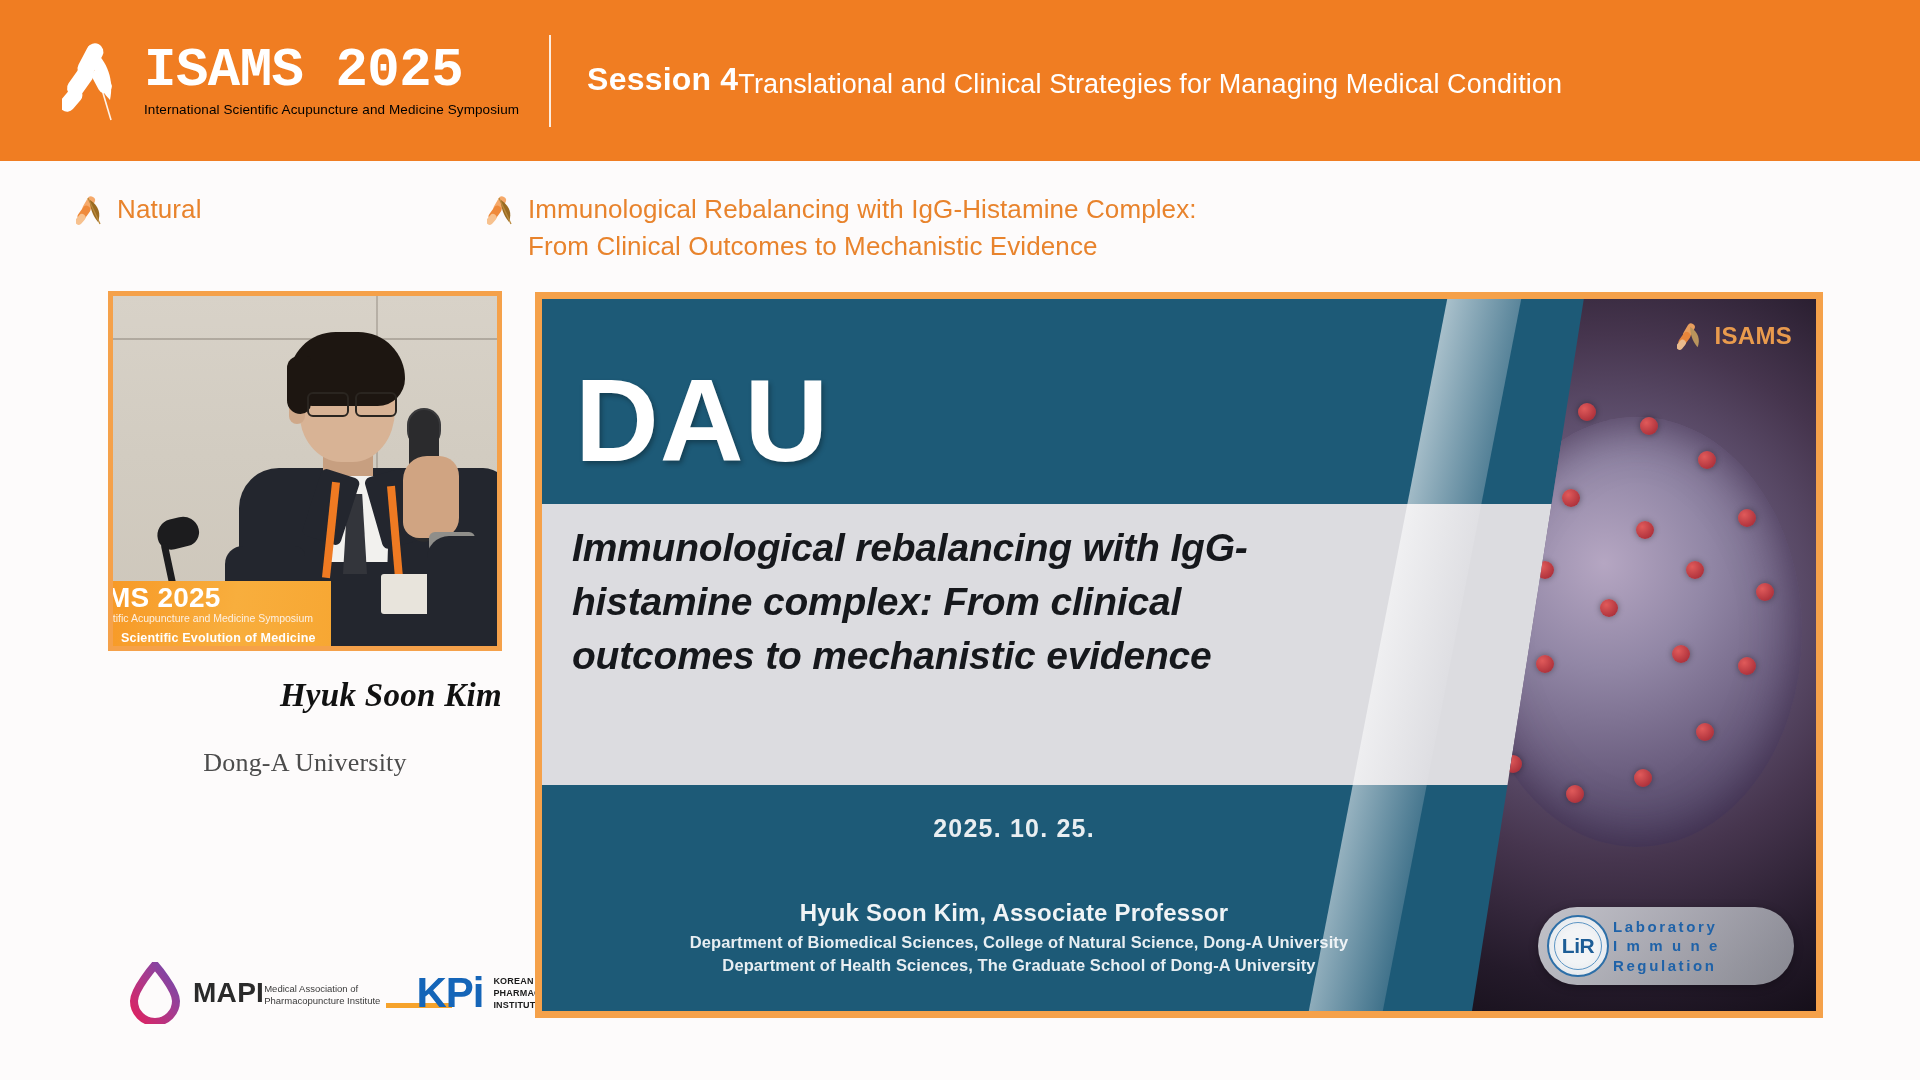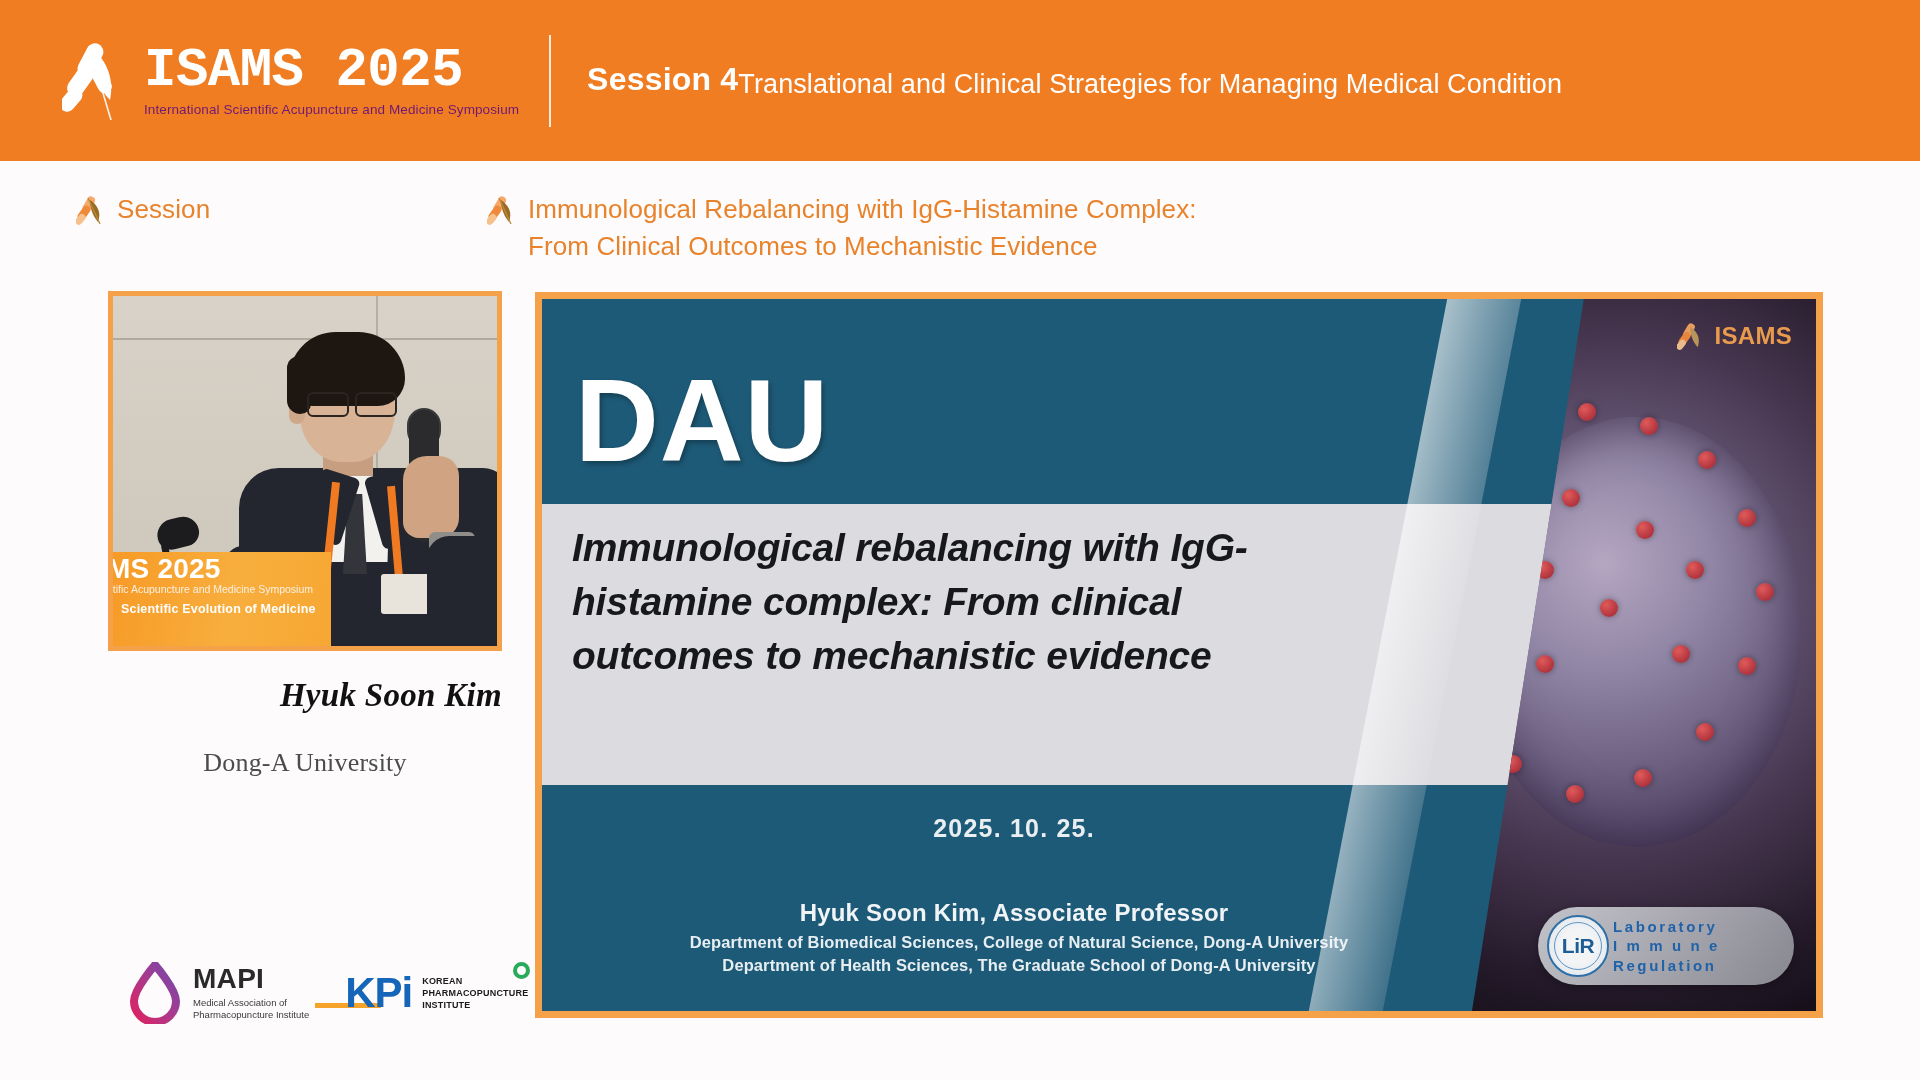--- a/index.html
+++ b/index.html
@@ -23,21 +23,21 @@
   }
   .brand-mark { width: 72px; height: 86px; position: relative; margin-right: 10px; flex: 0 0 auto; }
   .brand-text { display: flex; flex-direction: column; justify-content: center; }
   .brand-title {
     color: #ffffff;
     font-size: 54px; font-weight: 700; letter-spacing: -0.5px;
     line-height: 1.0;
     font-family: Liberation Mono, monospace;
   }
   .brand-sub {
-    color: #701a75;
+    color: #000000;
     font-size: 13.5px; font-weight: 400; letter-spacing: 0.1px;
     margin-top: 4px;
     font-family: "Liberation Sans", sans-serif;
   }
   .hdr-divider {
     width: 2px; height: 92px; background: rgba(255,255,255,0.85);
     margin: 0 36px 0 30px;
   }
   .session-block { display: flex; flex-direction: row; justify-content: center; }
   .session-name {
@@ -105,21 +105,21 @@
   .p-watch { position: absolute; left: 198px; top: 196px; width: 46px; height: 20px; background: #8f8e8a; border-radius: 6px; }
   .p-armR { position: absolute; left: 196px; top: 200px; width: 84px; height: 132px; background: #23262e; border-radius: 22px 10px 0 0; }
   .p-armL { position: absolute; left: -6px; top: 210px; width: 80px; height: 124px; background: #23262e; border-radius: 18px 10px 0 0; }
   .stand-mic { position: absolute; left: 36px; top: 222px; width: 60px; height: 140px; }
   .stand-mic .sm-head { position: absolute; left: 8px; top: 0; width: 42px; height: 30px; background: #1c1c1e; border-radius: 21px 21px 18px 18px; transform: rotate(-14deg); }
   .stand-mic .sm-neck { position: absolute; left: 24px; top: 24px; width: 7px; height: 120px; background: #1c1c1e; transform: rotate(-12deg); border-radius: 4px; }
   .bottle { position: absolute; left: 150px; top: 300px; width: 30px; height: 60px; background: rgba(225,235,240,.8); border-radius: 4px 4px 6px 6px; }
   .bottle-cap { position: absolute; left: 156px; top: 292px; width: 18px; height: 14px; background: #dfe6e9; border-radius: 3px; }
 
   .ms-banner {
-    position: absolute; left: 0px; bottom: 0px; width: 218px; height: 94px;
+    position: absolute; left: 0px; bottom: 0px; width: 218px; height: 65px;
     background: linear-gradient(100deg, #f79a27 0%, #f8ae3d 55%, #f7a733 100%);
     overflow: hidden;
   }
   .ms-title { position: absolute; left: -6px; top: 1px; color: #fff; font-size: 28px; font-weight: 700; letter-spacing: 0.2px; }
   .ms-sub { position: absolute; left: -6px; top: 31px; color: #fdf0e2; font-size: 10.5px; font-weight: 400; white-space: nowrap; }
   .ms-tag { position: absolute; left: 8px; top: 50px; color: #ffffff; font-size: 12.5px; font-weight: 700; letter-spacing: 0.2px; white-space: nowrap; }
 
   .speaker-name {
     margin-top: 26px; text-align: right;
     font-family: "Liberation Serif", serif;
@@ -129,21 +129,21 @@
   .speaker-org {
     margin-top: 34px; text-align: center;
     font-family: "Liberation Serif", serif;
     font-size: 26px; color: #4c4c4c; letter-spacing: 0.2px;
   }
 
   
   .logo-row { position: absolute; left: 128px; top: 962px; display: flex; align-items: center; }
   .mapi { display: flex; align-items: center; }
   .mapi-drop { width: 54px; height: 62px; position: relative; margin-right: 11px; }
-  .mapi-txt { display: flex; flex-direction: column; }
+  .mapi-txt { display: flex; flex-direction: row; }
   .mapi-name { font-size: 28px; font-weight: 700; color: #2a2a2a; letter-spacing: 0.3px; line-height: 1; }
   .mapi-sub { font-size: 9.5px; color: #3a3a3a; line-height: 1.22; margin-top: 4px; white-space: pre-line; }
   .kpi { display: flex; align-items: center; margin-left: 36px; position: relative; }
   .kpi-mark { font-size: 42px; font-weight: 700; color: #1565b8; letter-spacing: -1px; line-height: 1; position: relative; }
   .kpi-ring { position: absolute; right: -2px; top: -10px; width: 17px; height: 17px; border: 4px solid #2aab5b; border-radius: 50%; }
   .kpi-underline { position: absolute; left: -30px; bottom: 6px; width: 66px; height: 5px; background: #f6a32c; }
   .kpi-txt { font-size: 9px; font-weight: 700; color: #1a1a1a; line-height: 1.35; margin-left: 10px; white-space: pre-line; letter-spacing: 0.2px; }
 
   
   .slide-frame {
@@ -269,21 +269,21 @@
   <div class="lbl lbl-speaker">
     <span class="needle-icon">
       <svg viewBox="0 0 32 32" width="32" height="32" aria-hidden="true">
         <rect x="9" y="2" width="8" height="17" rx="4" transform="rotate(30 13 10)" fill="#f6a96a"></rect>
         <rect x="4" y="11" width="8" height="16" rx="4" transform="rotate(36 8 19)" fill="#ef8a3b"></rect>
         <rect x="1" y="19" width="7" height="12" rx="3.5" transform="rotate(40 4 25)" fill="#f7c18e"></rect>
         <path d="M14 6 C23 12, 25 20, 22 28 C16 21, 14 13, 14 6 Z" fill="#9a6b22"></path>
         <path d="M12 4 L24 30" stroke="#b98a3e" stroke-width="1.3" fill="none"></path>
       </svg>
     </span>
-    <span class="lbl-text">Session</span>
+    <span class="lbl-text">Natural</span>
   </div>
 
   <div class="lbl lbl-talk">
     <span class="needle-icon">
       <svg viewBox="0 0 32 32" width="32" height="32" aria-hidden="true">
         <rect x="9" y="2" width="8" height="17" rx="4" transform="rotate(30 13 10)" fill="#f6a96a"></rect>
         <rect x="4" y="11" width="8" height="16" rx="4" transform="rotate(36 8 19)" fill="#ef8a3b"></rect>
         <rect x="1" y="19" width="7" height="12" rx="3.5" transform="rotate(40 4 25)" fill="#f7c18e"></rect>
         <path d="M14 6 C23 12, 25 20, 22 28 C16 21, 14 13, 14 6 Z" fill="#9a6b22"></path>
         <path d="M12 4 L24 30" stroke="#b98a3e" stroke-width="1.3" fill="none"></path>

